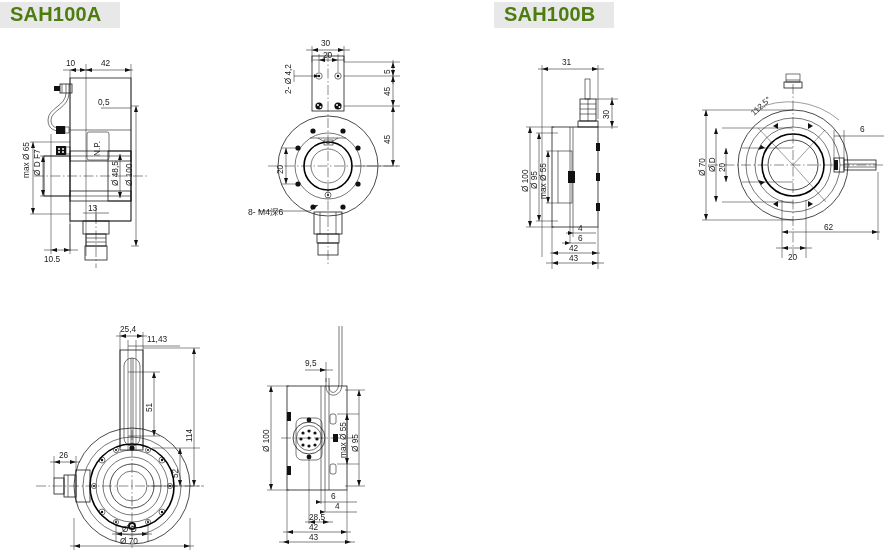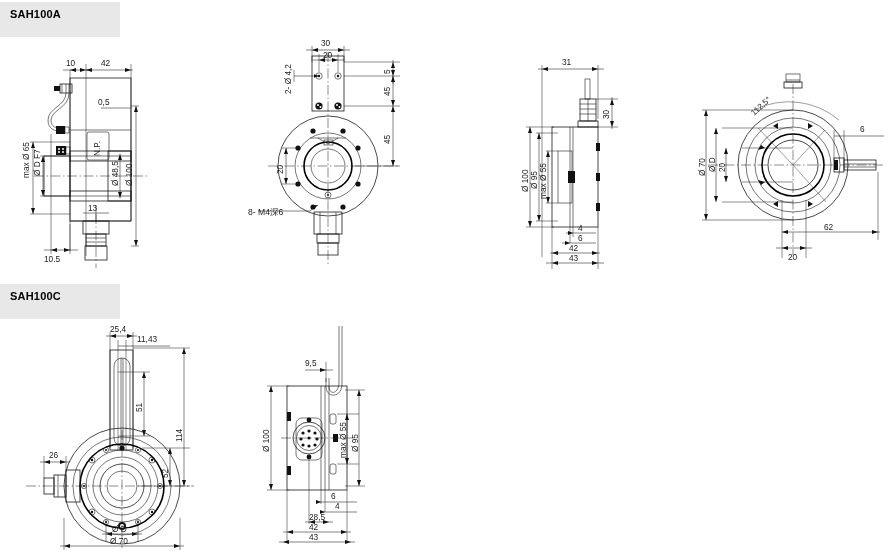--- a/index.html
+++ b/index.html
@@ -7,25 +7,25 @@
     width:896px;height:557px;position:relative;overflow:hidden;
     font-family:"Liberation Sans", sans-serif;
     color:#1a1a1a;
   }
   .sheet{position:absolute;left:0;top:0;width:896px;height:557px;}
 
   
   .title-chip{
     position:absolute;
     background:#e8e8e8;
-    color:#000000;
-    font-size:11px;
+    color:#4d7c0f;
+    font-size:20px;
     font-weight:bold;
     letter-spacing:.2px;
-    padding:4px 12px 14px 10px;
+    padding:4px 12px 5px 10px;
     line-height:17px;
     white-space:nowrap;
   }
 
   
   .dwg{position:absolute;}
   .dwg svg{display:block;overflow:visible;}
 
   
   .ln{stroke:#1b1b1b;stroke-width:.8;fill:none;}
@@ -264,20 +264,23 @@
       <g>
         <rect class="ln" x="64" y="178" width="28" height="22"></rect>
         <line class="ln-thin" x1="70" y1="178" x2="70" y2="200"></line>
         <line class="ln-thin" x1="86" y1="178" x2="86" y2="200"></line>
         <rect class="ln" x="67" y="200" width="22" height="9"></rect>
         <rect class="ln" x="68" y="209" width="20" height="12"></rect>
       </g>
     </svg>
   </div>
 
+  <div class="title-chip" style="left:494px;top:2px;width:98px;">
+    <span>SAH100B</span>
+  </div>
 
   <div class="dwg" style="left:500px;top:47px;">
     <svg width="180" height="230" viewBox="0 0 180 230">
 
       <line class="ext" x1="42" y1="18" x2="42" y2="210"></line>
       <line class="ext" x1="98" y1="18" x2="98" y2="72"></line>
       <line class="dim" x1="38" y1="22" x2="104" y2="22"></line>
       <path class="fillk" d="M42,22 l6,-2 l0,4 z"></path>
       <path class="fillk" d="M98,22 l-6,-2 l0,4 z"></path>
       <text class="t" x="62" y="18">31</text>
@@ -427,25 +430,22 @@
       <path class="fillk" d="M94,152 l6,-2 l0,4 z"></path>
       <path class="fillk" d="M190,152 l-6,-2 l0,4 z"></path>
       <text class="t" x="136" y="150">62</text>
       <line class="dim" x1="88" y1="168" x2="124" y2="168"></line>
       <path class="fillk" d="M94,168 l6,-2 l0,4 z"></path>
       <path class="fillk" d="M118,168 l-6,-2 l0,4 z"></path>
       <text class="t" x="100" y="180">20</text>
     </svg>
   </div>
 
-  <div class="title-chip" style="left:0px;top:284px;width:98px;">
-    <span>SAH100C</span>
-  </div>
-
-  <div class="dwg" style="left:18px;top:320px;">
+
+  <div class="dwg" style="left:28px;top:320px;">
     <svg width="220" height="230" viewBox="0 0 220 230">
 
       <line class="ext" x1="92" y1="12" x2="92" y2="128"></line>
       <line class="ext" x1="115" y1="12" x2="115" y2="128"></line>
       <line class="ext" x1="100" y1="20" x2="100" y2="130"></line>
       <line class="ext" x1="108" y1="20" x2="108" y2="130"></line>
       <line class="dim" x1="88" y1="16" x2="119" y2="16"></line>
       <path class="fillk" d="M92,16 l6,-2 l0,4 z"></path>
       <path class="fillk" d="M115,16 l-6,-2 l0,4 z"></path>
       <text class="t" x="92" y="12">25,4</text>

